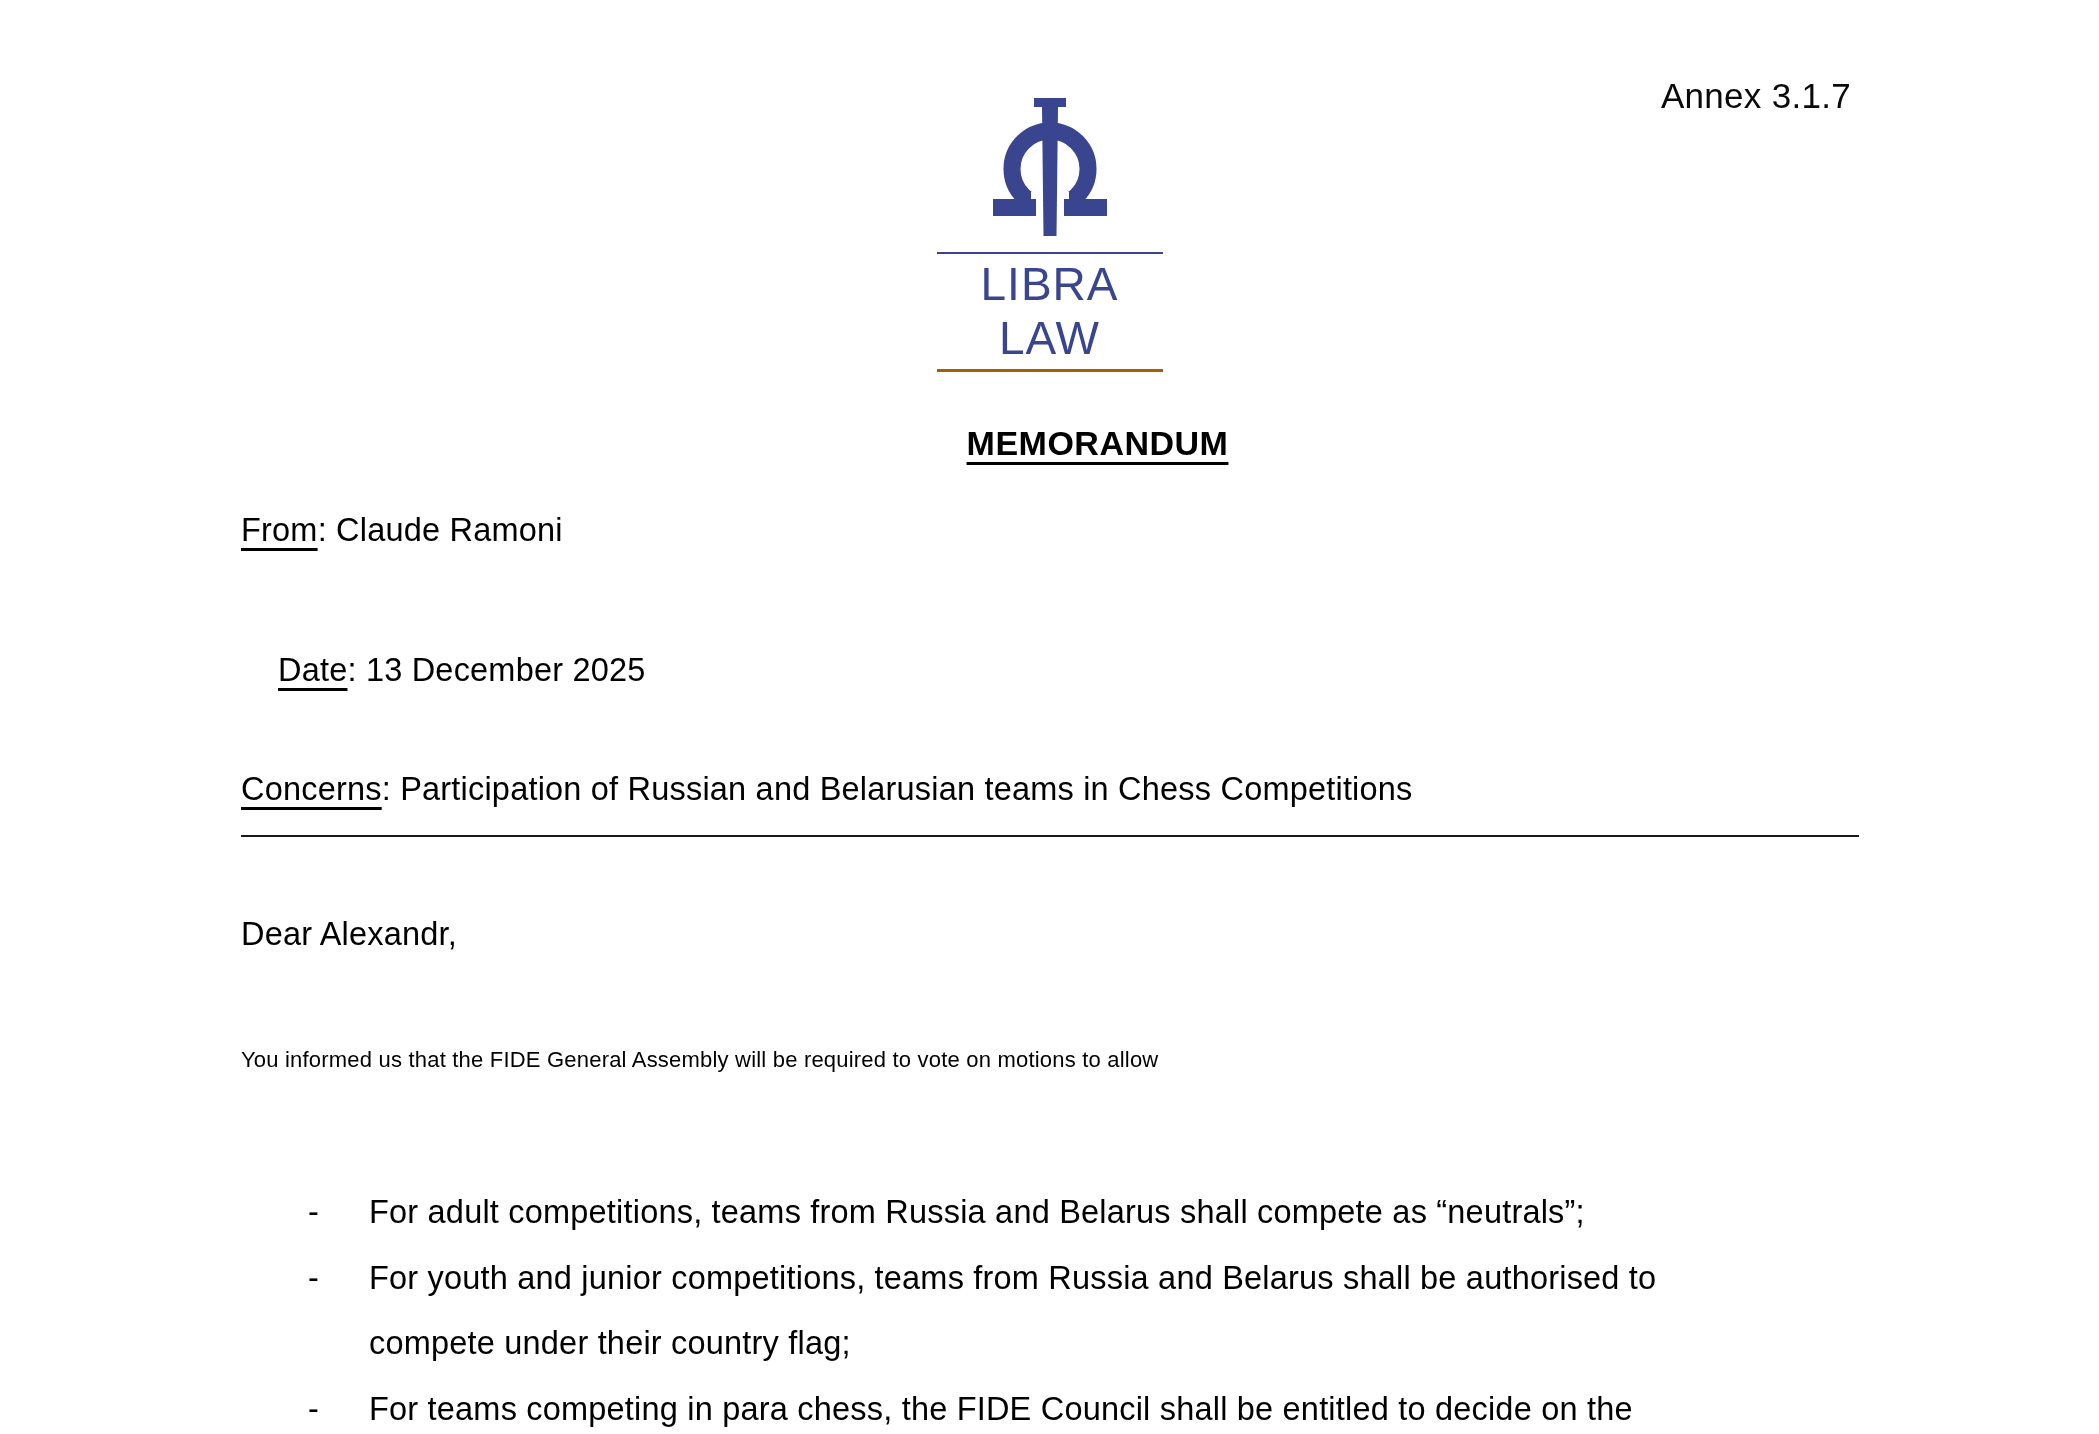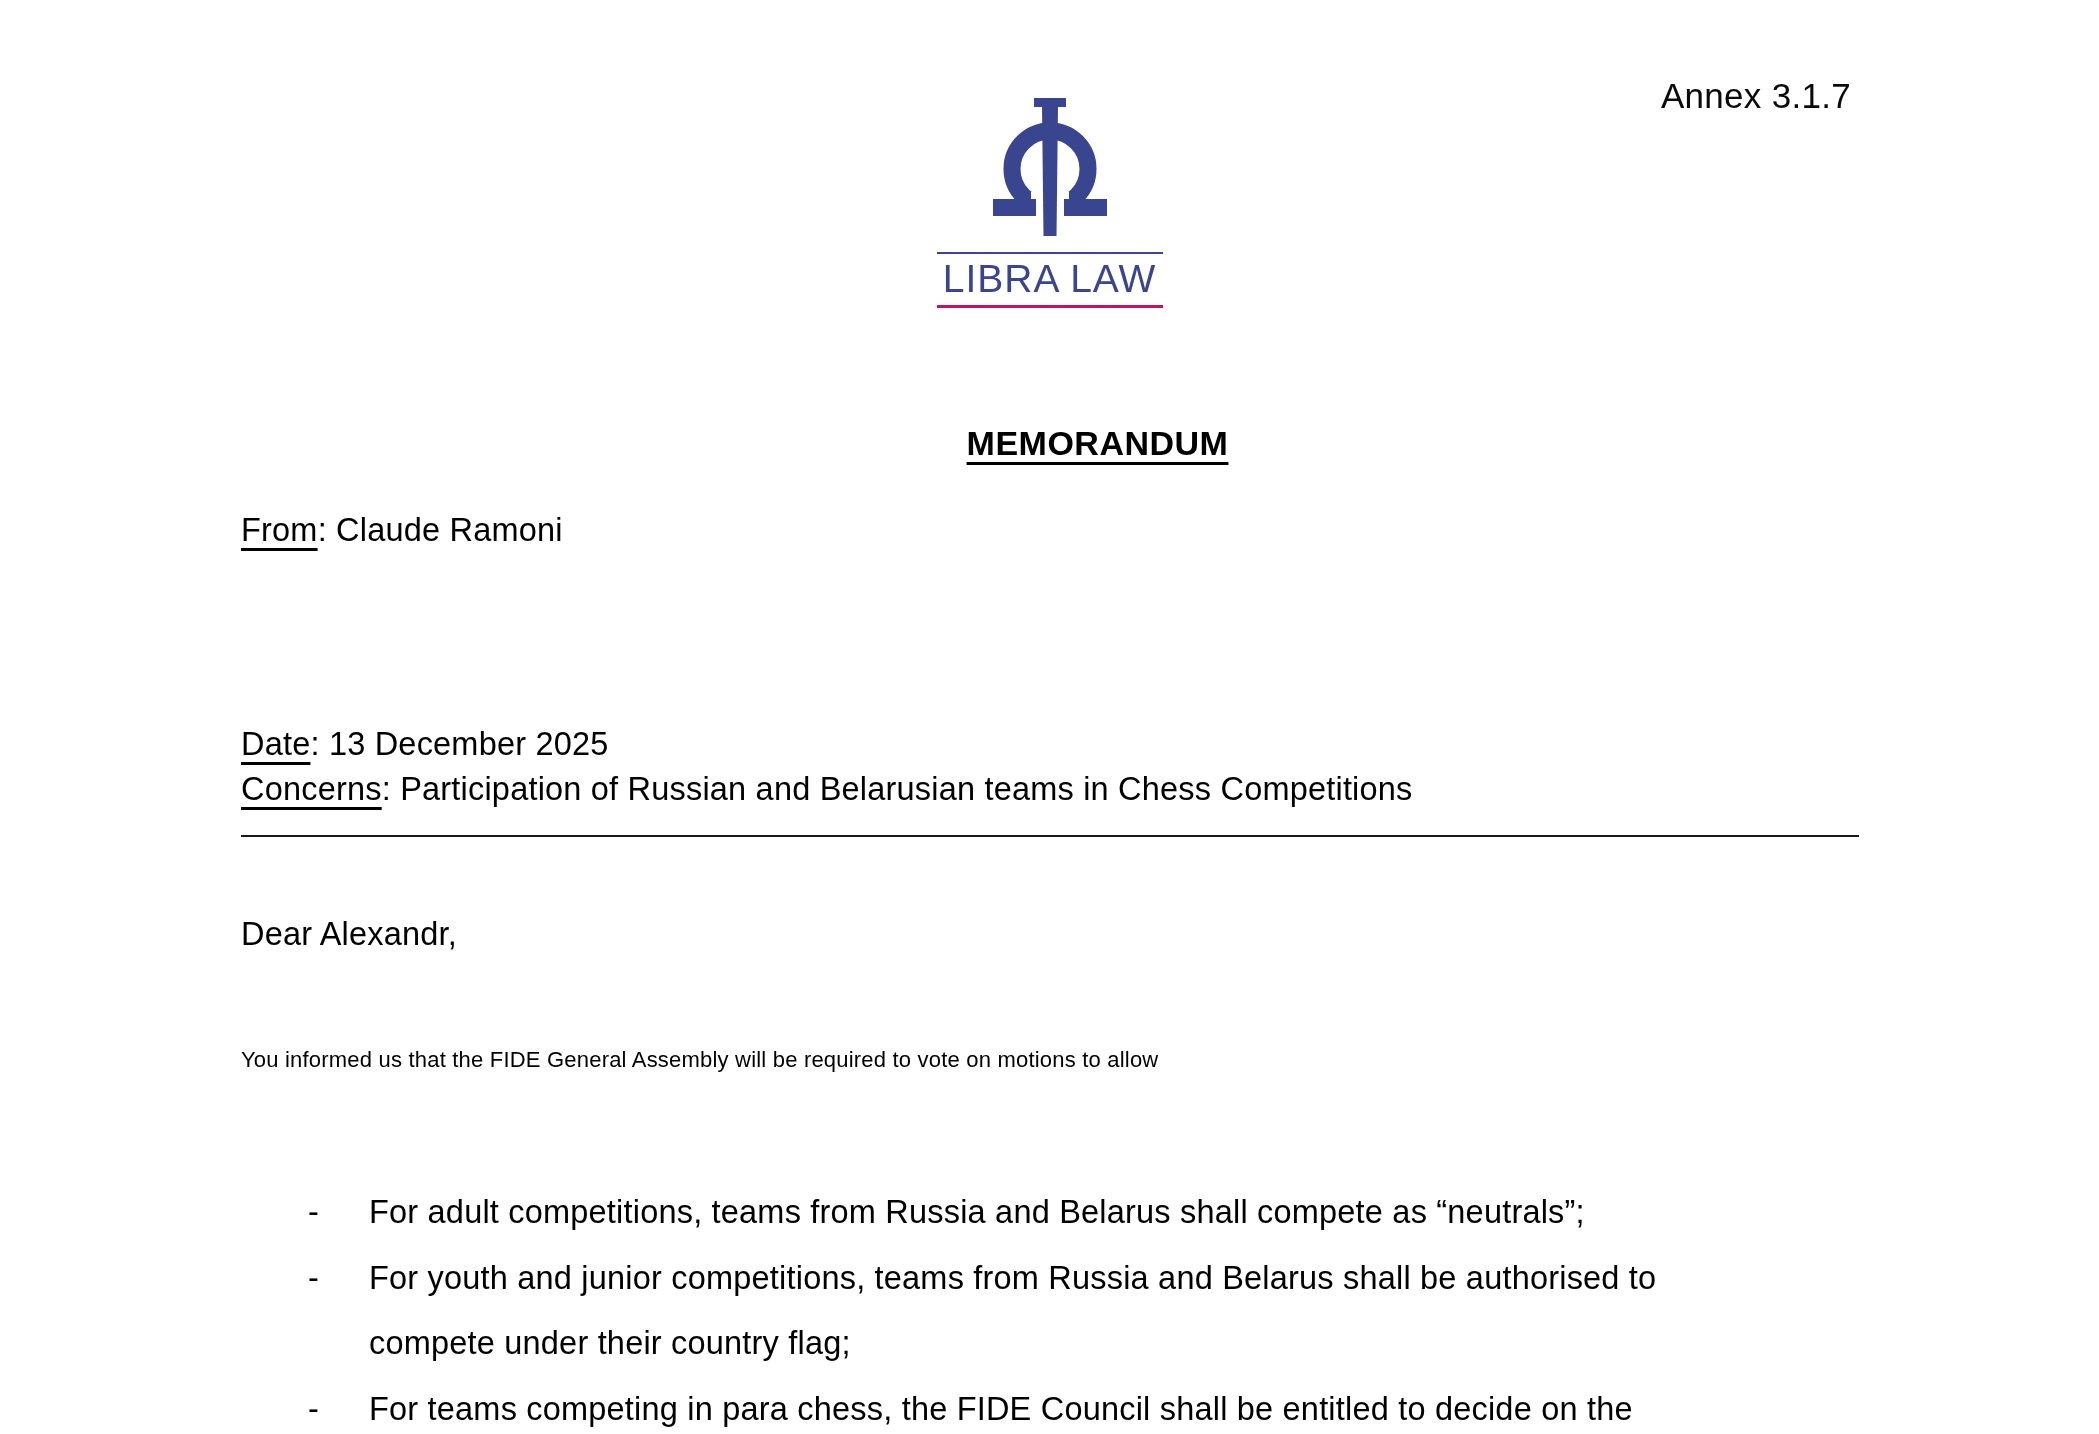--- a/index.html
+++ b/index.html
@@ -44,24 +44,24 @@
   .logo-wrap svg { display: block; width: 100%; height: 100%; }
 
   .wordmark {
     position: absolute;
     top: 252px;
     left: 50%;
     transform: translateX(-50%);
     width: 226px;
     text-align: center;
     color: #3A458F;
-    font-size: 39px;
+    font-size: 46px;
     letter-spacing: 1px;
     border-top: 2px solid #3A458F;
-    border-bottom: 3px solid #be185d;
+    border-bottom: 3px solid #a16207;
     padding: 3px 0 4px 0;
   }
 
   
   .memo-title {
     position: absolute;
     top: 424px;
     left: 0;
     width: 100%;
     text-align: center;
@@ -85,21 +85,21 @@
     white-space: nowrap;
   }
   .meta-line .lbl {
     font-weight: normal;
     text-decoration: underline;
     text-decoration-thickness: 3px;
     text-underline-offset: 7px;
   }
   .meta-from     { top: 512px; }
   .meta-to       { top: 599px; }
-  .meta-date     { top: 726px; }
+  .meta-date     { top: 652px; margin-left: 37px; }
   .meta-concerns { top: 771px; }
 
   .rule {
     position: absolute;
     top: 835px;
     left: 241px;
     width: 1618px;
     height: 0;
     border-top: 2.5px solid #1a1a1a;
   }

